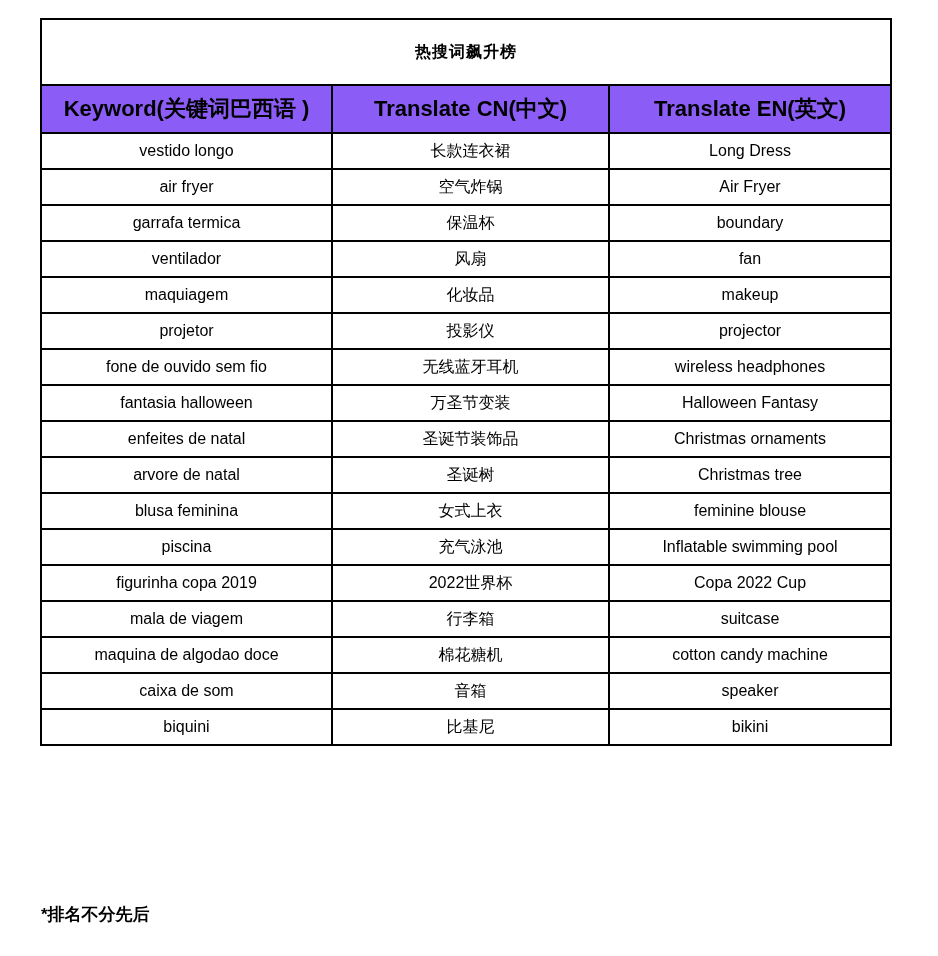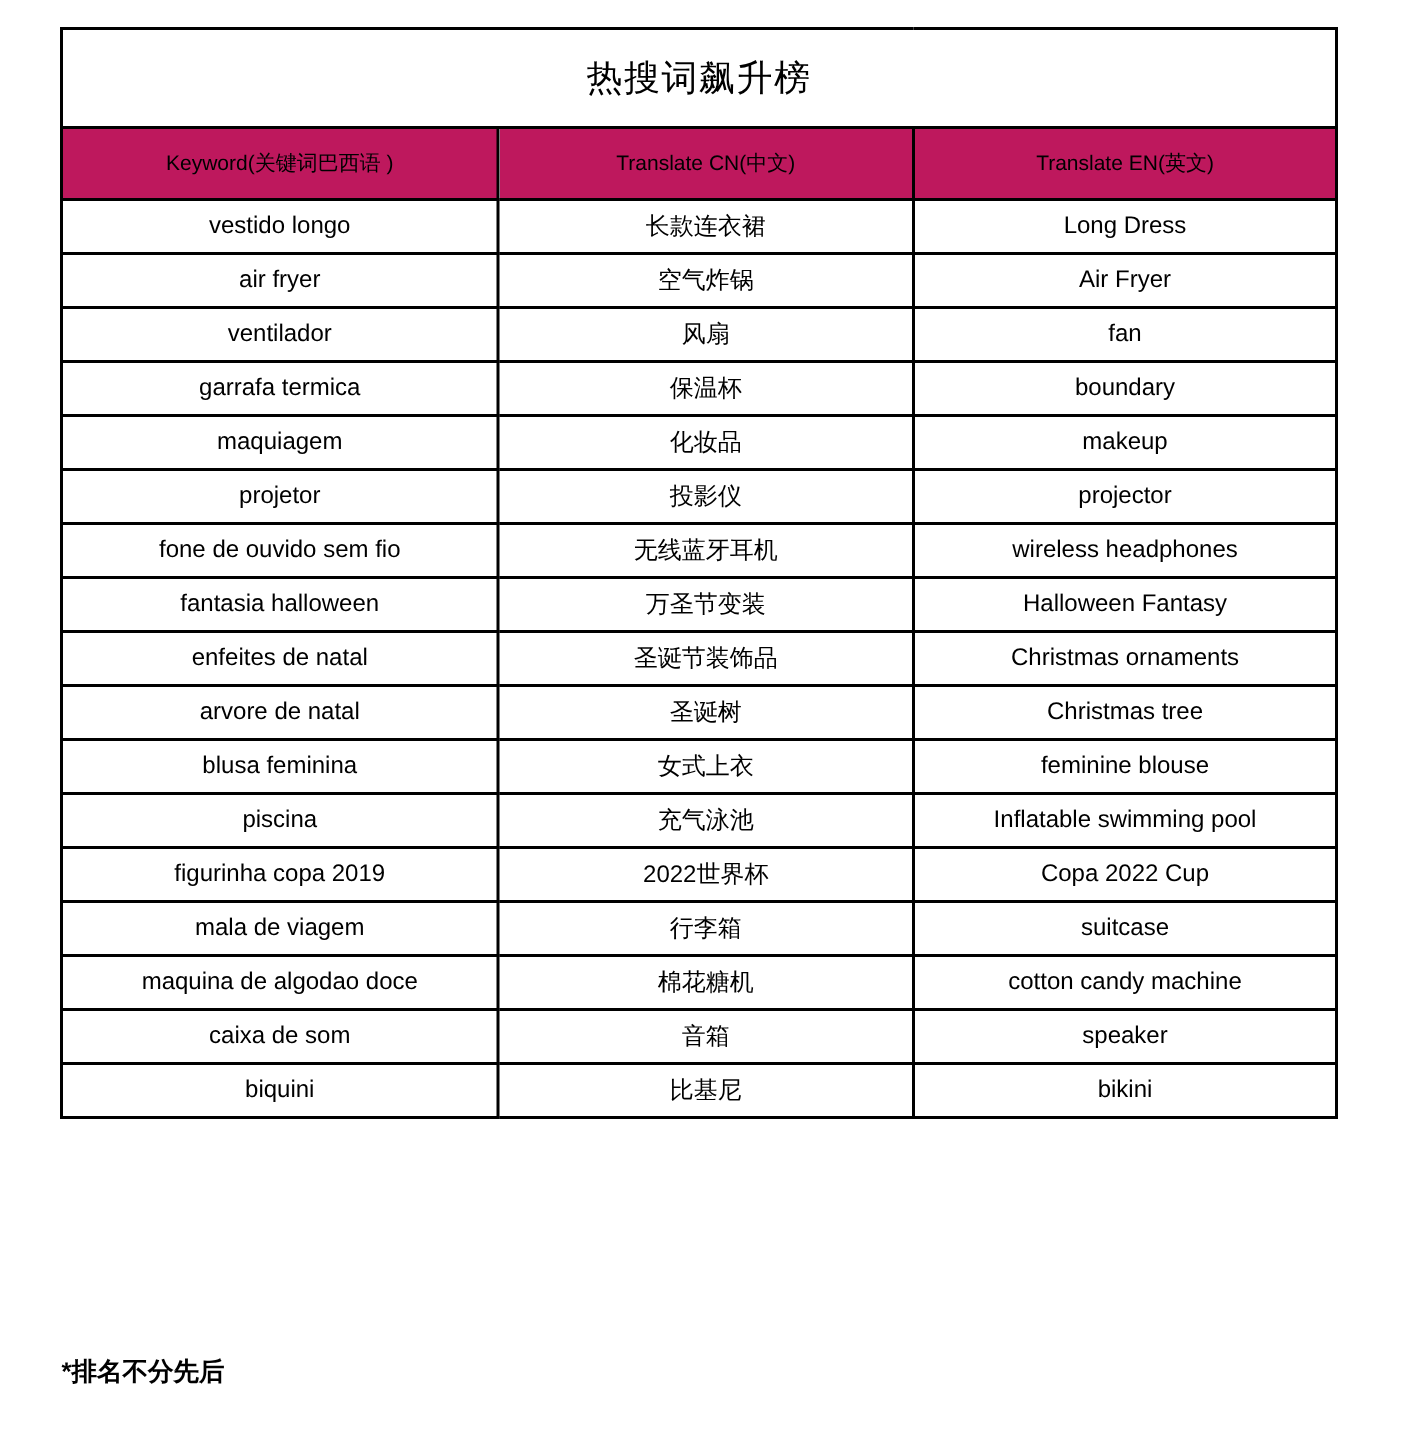--- a/index.html
+++ b/index.html
@@ -29,30 +29,30 @@
   table.hot-table td {
     border: 2px solid #000000;
     text-align: center;
     vertical-align: middle;
     padding: 0 4px;
     overflow: hidden;
     white-space: nowrap;
   }
   .title-cell {
     height: 64px;
-    font-size: 24px;
-    font-weight: normal;
+    font-size: 16px;
+    font-weight: bold;
     background: #ffffff;
     letter-spacing: 1px;
   }
   .header-row th {
     height: 46px;
-    background: #be185d;
-    font-size: 14px;
-    font-weight: normal;
+    background: #8b5cf6;
+    font-size: 22px;
+    font-weight: bold;
   }
   tr.data-row td {
     height: 34px;
     font-size: 16px;
     font-weight: normal;
     background: #ffffff;
   }
   .footnote {
     position: absolute;
     left: 41px;
@@ -87,28 +87,28 @@
           <td>vestido longo</td>
           <td>长款连衣裙</td>
           <td>Long Dress</td>
         </tr>
         <tr class="data-row">
           <td>air fryer</td>
           <td>空气炸锅</td>
           <td>Air Fryer</td>
         </tr>
         <tr class="data-row">
+          <td>garrafa termica</td>
+          <td>保温杯</td>
+          <td>boundary</td>
+        </tr>
+        <tr class="data-row">
           <td>ventilador</td>
           <td>风扇</td>
           <td>fan</td>
-        </tr>
-        <tr class="data-row">
-          <td>garrafa termica</td>
-          <td>保温杯</td>
-          <td>boundary</td>
         </tr>
         <tr class="data-row">
           <td>maquiagem</td>
           <td>化妆品</td>
           <td>makeup</td>
         </tr>
         <tr class="data-row">
           <td>projetor</td>
           <td>投影仪</td>
           <td>projector</td>

